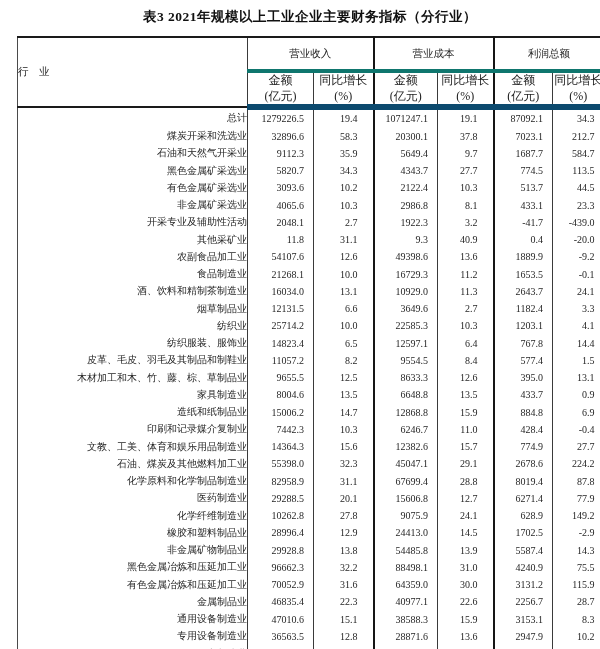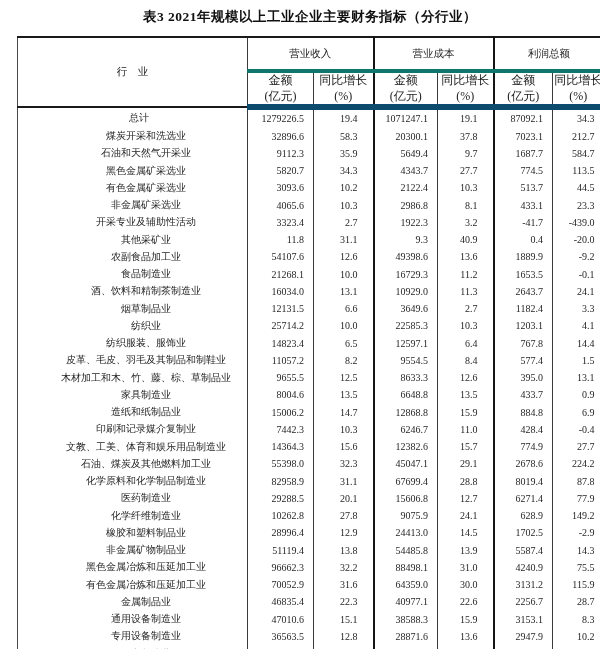--- a/index.html
+++ b/index.html
@@ -38,21 +38,21 @@
   thead th {
     font-weight: normal;
     color: #1c1c1c;
     padding: 0;
   }
   .group-row th { height: 31px; font-size: 10.5px; }
   .group-row th.grp { border-bottom: 4px solid #0f766e; }
   th.industry-h {
     border-bottom: 2px solid #1a1a1a;
     font-size: 10.5px;
-    text-align: center;
+    text-align: left;
     vertical-align: middle;
   }
   .sub-row th {
     height: 29px;
     border-bottom: 6px solid #0c4a6e;
     font-size: 12px;
     line-height: 1.3;
     vertical-align: middle;
   }
   .sub-row th div { text-align: center; }
@@ -60,21 +60,21 @@
   
   tbody td {
     height: 17.25px;
     padding: 0;
     font-size: 10px;
     color: #262626;
     vertical-align: middle;
     white-space: nowrap;
     overflow: hidden;
   }
-  td.industry { text-align: center; padding-left: 13px; }
+  td.industry { text-align: right; padding-left: 13px; }
   td.industry.indent { padding-left: 27px; }
   td.val { text-align: right; }
   td.amount  { padding-right: 9px; }
   td.growth  { padding-right: 15px; }
   td.growth.lastcol { padding-right: 9px; }
 </style>
 </head>
 <body>
 
 <div class="page">
@@ -176,21 +176,21 @@
         <td class="industry indent">非金属矿采选业</td>
         <td class="val amount bl-thin">4065.6</td>
         <td class="val growth bl-thin">10.3</td>
         <td class="val amount bl-thick">2986.8</td>
         <td class="val growth bl-thin">8.1</td>
         <td class="val amount bl-thick">433.1</td>
         <td class="val growth lastcol bl-thin">23.3</td>
       </tr>
         <tr class="data-row">
         <td class="industry indent">开采专业及辅助性活动</td>
-        <td class="val amount bl-thin">3323.4</td>
+        <td class="val amount bl-thin">2048.1</td>
         <td class="val growth bl-thin">2.7</td>
         <td class="val amount bl-thick">1922.3</td>
         <td class="val growth bl-thin">3.2</td>
         <td class="val amount bl-thick">-41.7</td>
         <td class="val growth lastcol bl-thin">-439.0</td>
       </tr>
         <tr class="data-row">
         <td class="industry indent">其他采矿业</td>
         <td class="val amount bl-thin">11.8</td>
         <td class="val growth bl-thin">31.1</td>
@@ -347,21 +347,21 @@
         <td class="industry indent">橡胶和塑料制品业</td>
         <td class="val amount bl-thin">28996.4</td>
         <td class="val growth bl-thin">12.9</td>
         <td class="val amount bl-thick">24413.0</td>
         <td class="val growth bl-thin">14.5</td>
         <td class="val amount bl-thick">1702.5</td>
         <td class="val growth lastcol bl-thin">-2.9</td>
       </tr>
         <tr class="data-row">
         <td class="industry indent">非金属矿物制品业</td>
-        <td class="val amount bl-thin">51119.4</td>
+        <td class="val amount bl-thin">29928.8</td>
         <td class="val growth bl-thin">13.8</td>
         <td class="val amount bl-thick">54485.8</td>
         <td class="val growth bl-thin">13.9</td>
         <td class="val amount bl-thick">5587.4</td>
         <td class="val growth lastcol bl-thin">14.3</td>
       </tr>
         <tr class="data-row">
         <td class="industry indent">黑色金属冶炼和压延加工业</td>
         <td class="val amount bl-thin">96662.3</td>
         <td class="val growth bl-thin">32.2</td>

